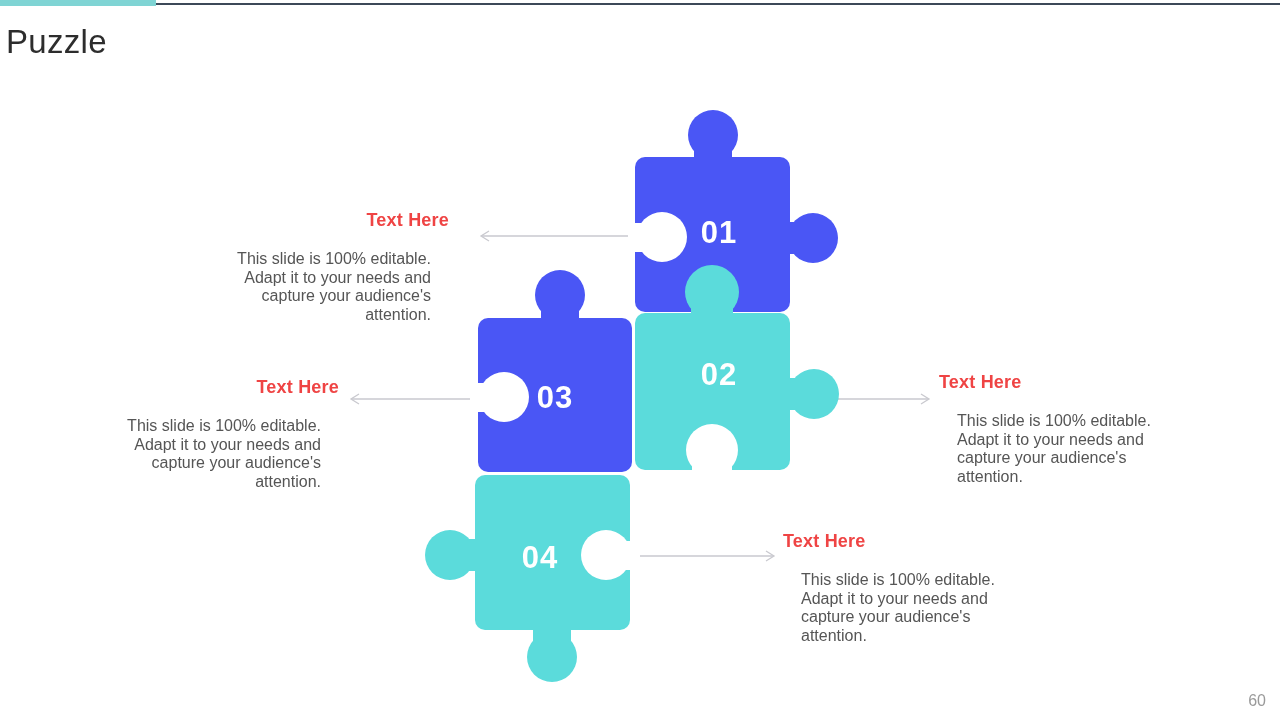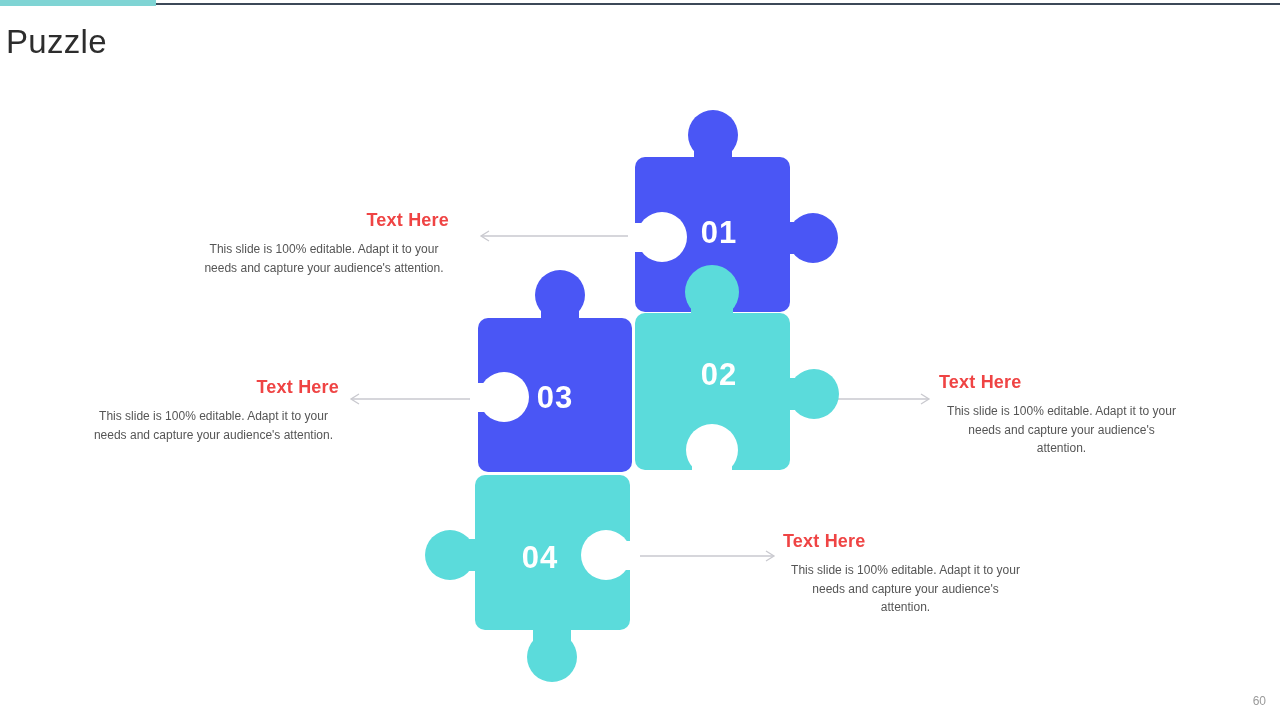--- a/index.html
+++ b/index.html
@@ -70,40 +70,39 @@
   }
   .callout .heading {
     font-size: 18px;
     font-weight: bold;
     color: #ef4444;
     line-height: 24px;
     margin: 0 0 8px 0;
     letter-spacing: 0.2px;
   }
   .callout .body {
-    font-size: 12px;
+    font-size: 16px;
     color: #555555;
     line-height: 18.5px;
-    margin: 3px;
-    text-align: center;
+    margin: 18px;
   }
   .callout.align-right { text-align: right; }
   .callout.align-left  { text-align: left; }
 
   #callout-1 { left: 199px; top: 208px; width: 250px; }
   #callout-2 { left: 939px; top: 370px; width: 245px; }
   #callout-3 { left: 88px;  top: 375px; width: 251px; }
   #callout-4 { left: 783px; top: 529px; width: 245px; }
 
   
   .page-number {
     position: absolute;
     right: 14px;
     bottom: 12px;
-    font-size: 12px;
+    font-size: 16px;
     color: #9a9a9a;
     line-height: 14px;
     margin-top: 20px;
   }
 </style>
 </head>
 <body>
 
 <div class="top-rule-dark"></div>
 <div class="top-rule-accent"></div>

